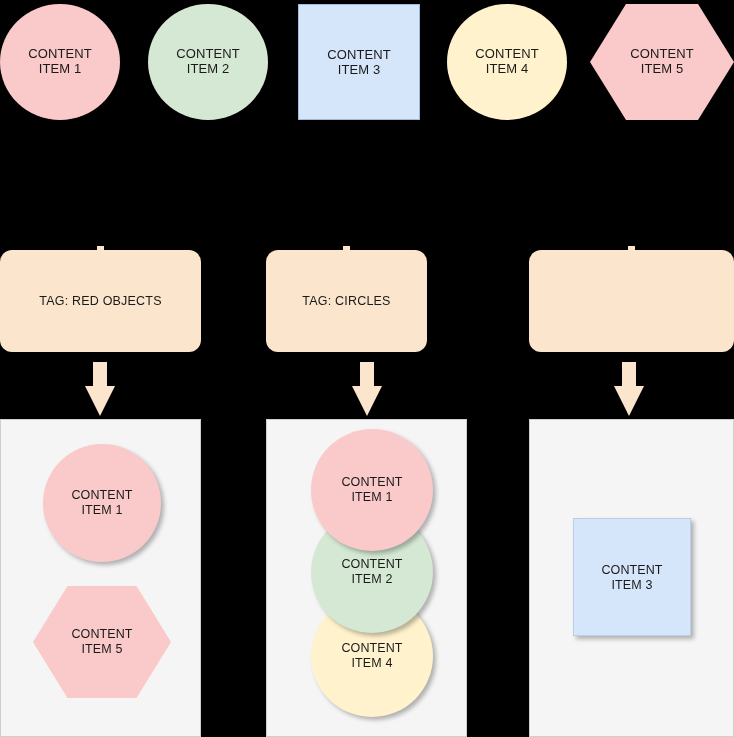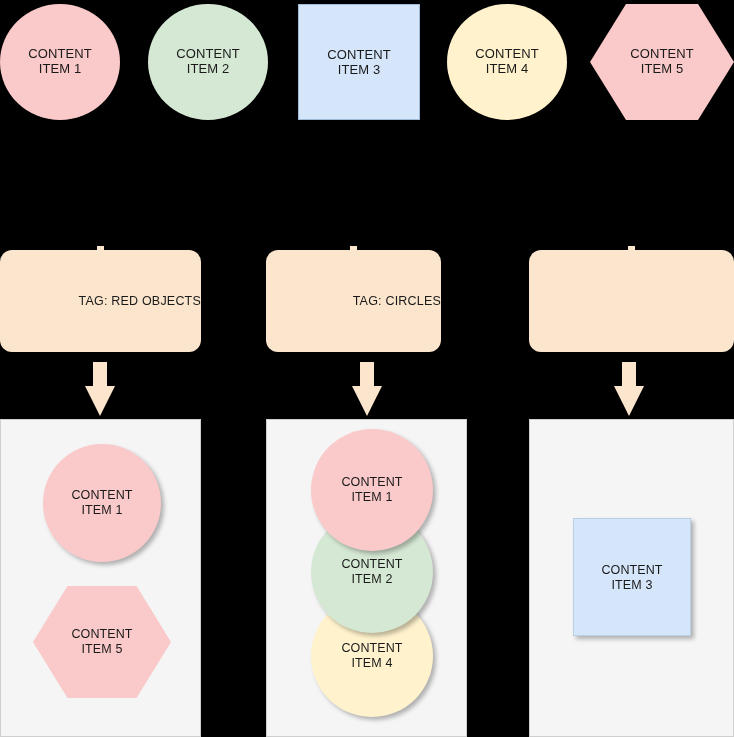--- a/index.html
+++ b/index.html
@@ -59,21 +59,21 @@
     position: absolute;
     background: #fce5cd;
     border-radius: 12px;
     box-sizing: border-box;
   }
   .tag-box .tag-text {
     position: absolute;
     left: 0; right: 0;
     top: 50%;
     transform: translateY(-50%);
-    text-align: right;
+    text-align: center;
     font-size: 12.5px;
     color: #1a1a1a;
     letter-spacing: 0.2px;
   }
   .tag-notch {
     position: absolute;
     width: 7px;
     height: 5px;
     background: #fce5cd;
     top: -4px;
@@ -153,21 +153,21 @@
       <div class="lbl" style="top:42px;">CONTENT
 ITEM 5</div>
     </div>
   </div>
 
   <div class="tag-box" style="left:0px; top:250px; width:201px; height:102px;">
     <div class="tag-notch"></div>
     <div class="tag-text">TAG: RED OBJECTS</div>
   </div>
 
-  <div class="tag-box" style="left:266px; top:250px; width:175px; height:102px;">
+  <div class="tag-box" style="left:266px; top:250px; width:161px; height:102px;">
     <div class="tag-notch"></div>
     <div class="tag-text">TAG: CIRCLES</div>
   </div>
 
   <div class="tag-box" style="left:529px; top:250px; width:205px; height:102px;">
     <div class="tag-notch"></div>
   </div>
 
   <div class="block-arrow" style="left:85px; top:362px;">
     <div class="stem"></div>

